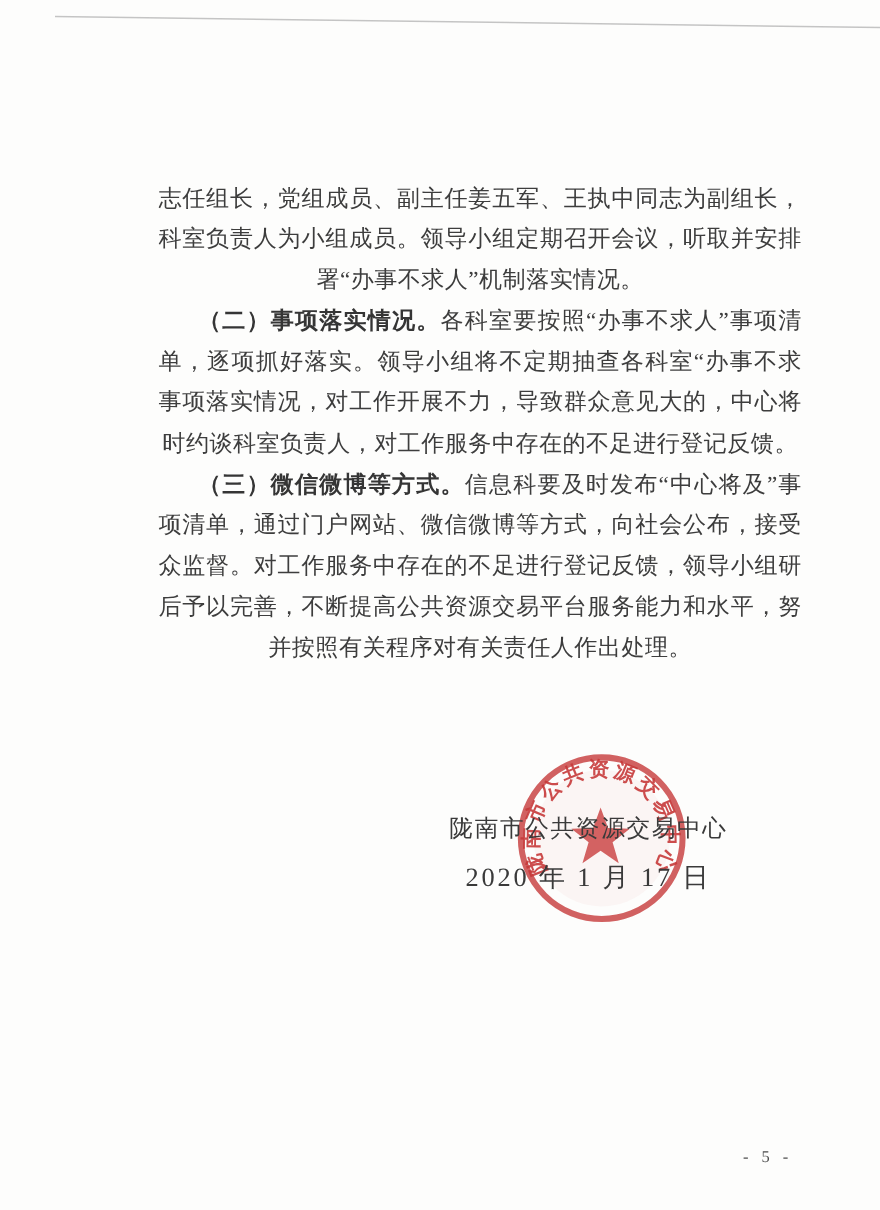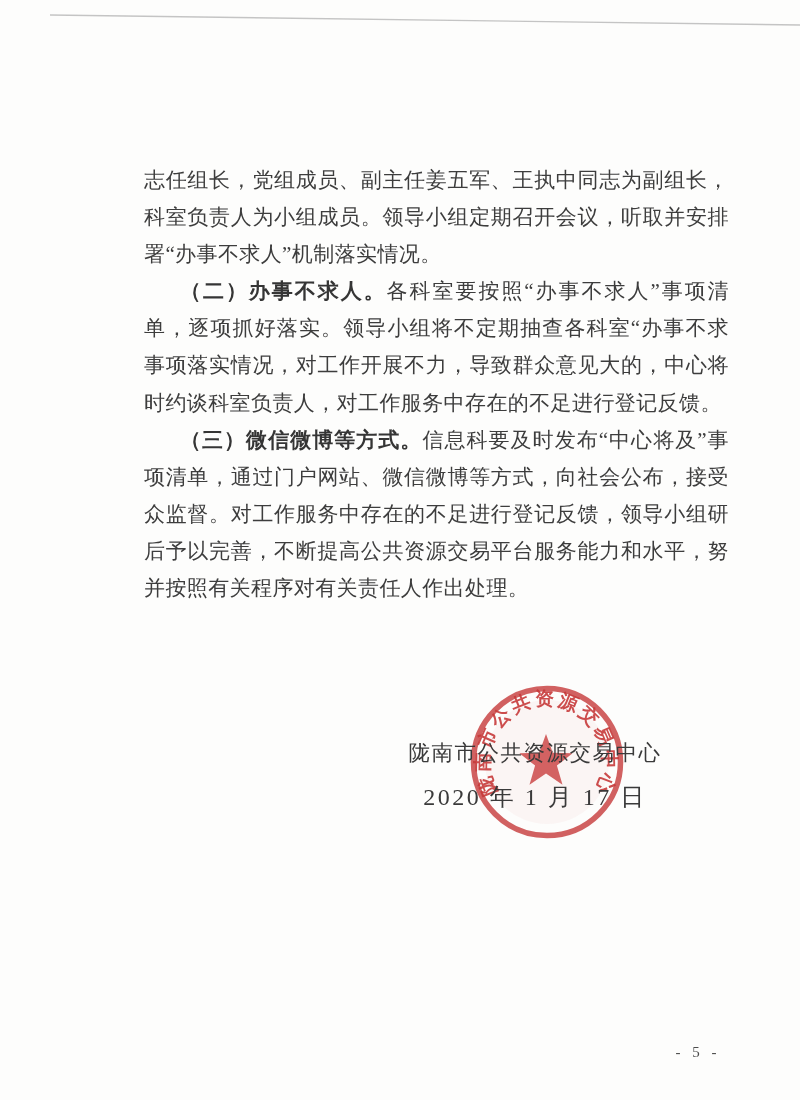--- a/index.html
+++ b/index.html
@@ -19,20 +19,21 @@
     position: absolute;
     left: 144px; top: 162px; width: 585px;
     color: #3d3d3d;
     font-size: 21px;
     letter-spacing: 0.4px;
   }
   .line {
     height: 37.1px;
     line-height: 37.1px;
     overflow: hidden;
+    text-align: center;
   }
   .line.j { text-align: justify; text-align-last: justify; text-justify: inter-character; }
   .line.indent { text-indent: 36px; }
   .bh { font-weight: 700; color: #353535; }
 
   
   .sig-org {
     position: absolute; left: 368px; top: 738px; width: 334px;
     text-align: center; font-size: 21.5px; letter-spacing: 1.5px;
     color: #3a3a3a; z-index: 3;
@@ -59,21 +60,21 @@
 <div class="page">
 
   <svg class="scan-line" width="800" height="40" viewBox="0 0 800 40">
     <line x1="50" y1="15" x2="800" y2="25" stroke="#b2b2b2" stroke-width="1.4" opacity="0.75"></line>
   </svg>
 
   <div class="doc-body">
     <div class="line j"><b class="bh"></b><span>志任组长，党组成员、副主任姜五军、王执中同志为副组长，各</span></div>
     <div class="line j"><b class="bh"></b><span>科室负责人为小组成员。领导小组定期召开会议，听取并安排部</span></div>
     <div class="line"><b class="bh"></b><span>署“办事不求人”机制落实情况。</span></div>
-    <div class="line j indent"><b class="bh">（二）办事不求人。</b><span>各科室要按照“办事不求人”事项清</span></div>
+    <div class="line j indent"><b class="bh">（二）事项落实情况。</b><span>各科室要按照“办事不求人”事项清</span></div>
     <div class="line j"><b class="bh"></b><span>单，逐项抓好落实。领导小组将不定期抽查各科室“办事不求人”</span></div>
     <div class="line j"><b class="bh"></b><span>事项落实情况，对工作开展不力，导致群众意见大的，中心将及</span></div>
     <div class="line"><b class="bh"></b><span>时约谈科室负责人，对工作服务中存在的不足进行登记反馈。</span></div>
     <div class="line j indent"><b class="bh">（三）微信微博等方式。</b><span>信息科要及时发布“中心将及”事</span></div>
     <div class="line j"><b class="bh"></b><span>项清单，通过门户网站、微信微博等方式，向社会公布，接受群</span></div>
     <div class="line j"><b class="bh"></b><span>众监督。对工作服务中存在的不足进行登记反馈，领导小组研究</span></div>
     <div class="line j"><b class="bh"></b><span>后予以完善，不断提高公共资源交易平台服务能力和水平，努力</span></div>
     <div class="line"><b class="bh"></b><span>并按照有关程序对有关责任人作出处理。</span></div>
   </div>
 

